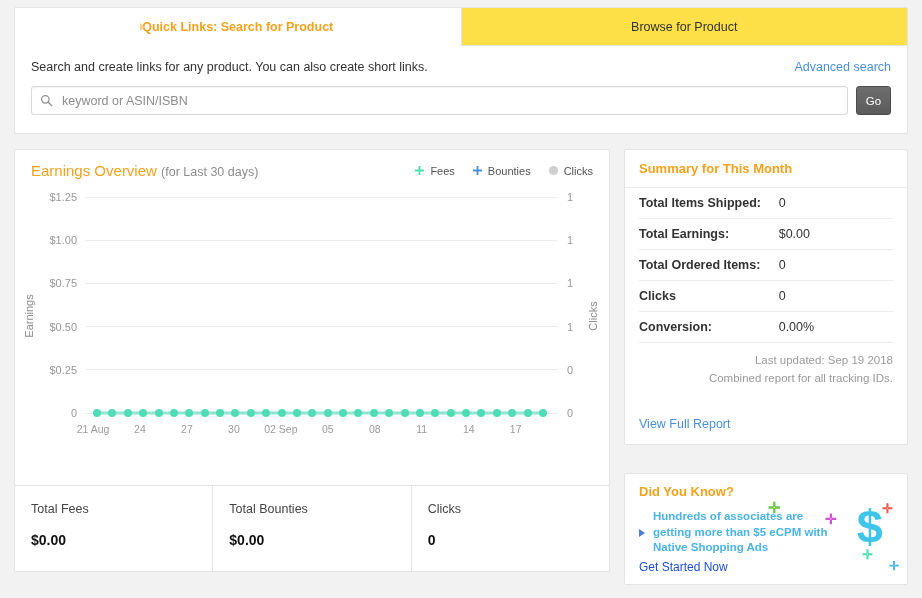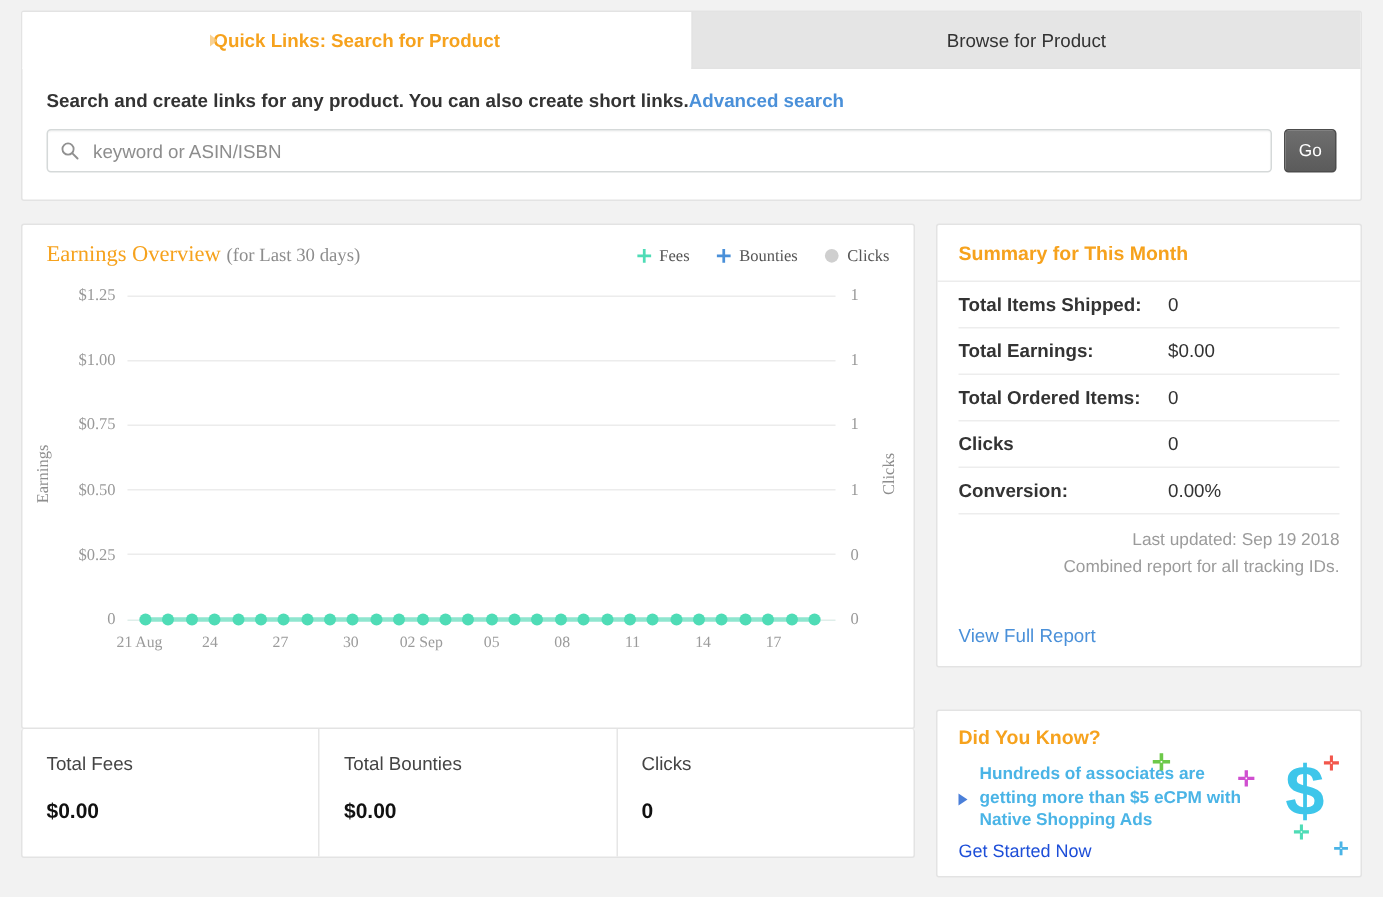--- a/index.html
+++ b/index.html
@@ -21,21 +21,21 @@
     border-radius:2px;
     position:relative;
   }
   .tabs { display:flex; height:38px; }
   .tab {
     flex:1 1 0;
     display:flex; align-items:center; justify-content:center;
     font-size:12.5px;
     position:relative;
     cursor:pointer;
-    background:#e5e5e5;
+    background:#fde047;
     border-bottom:1px solid #e3e3e3;
     color:#333;
   }
   .tab.active {
     background:#fff;
     border-bottom:1px solid #fff;
     color:#f6a21d;
     font-weight:bold;
     text-align:right;
   }
@@ -44,21 +44,21 @@
     left:calc(50% - 98px);
     width:0;height:0;
     border-top:4px solid transparent;
     border-bottom:4px solid transparent;
     border-left:5px solid #f7c97f;
     opacity:.85;
   }
   .tab + .tab { border-left:1px solid #e3e3e3; }
 
   .search-body { padding:14px 16px 18px 16px; }
-  .search-row1 { display:flex; align-items:center;font-weight:bold; }
+  .search-row1 { display:flex; justify-content:space-between; align-items:center; }
   .search-hint { font-size:12.5px; color:#333; }
   .adv-link { font-size:12.5px; color:#4a90d9; text-decoration:none; cursor:pointer; }
 
   .search-row2 { display:flex; margin-top:12px; align-items:stretch; }
   .input-wrap {
     flex:1;
     display:flex; align-items:center;
     height:29px;
     border:1px solid #d5d9d9;
     border-radius:3px;
@@ -91,21 +91,21 @@
   .left-col { width:596px; }
   .right-col { width:284px; display:flex; flex-direction:column; gap:28px; }
 
   .card {
     background:#fff;
     border:1px solid #e3e3e3;
     border-radius:2px;
   }
 
   
-  .chart-card { height:337px; position:relative;font-family:Liberation Serif, serif; }
+  .chart-card { height:337px; position:relative; }
   .chart-head {
     display:flex; align-items:center; justify-content:space-between;
     padding:12px 16px 0 16px;
   }
   .chart-title { font-size:15px; color:#f6a21d; }
   .chart-title .sub { color:#8d8d8d; font-size:12.5px; }
   .legend { display:flex; align-items:center; gap:17px; }
   .legend-item { display:flex; align-items:center; gap:5px; font-size:11px; color:#555; }
   .lg-mark { width:11px; height:11px; display:block; }
 

